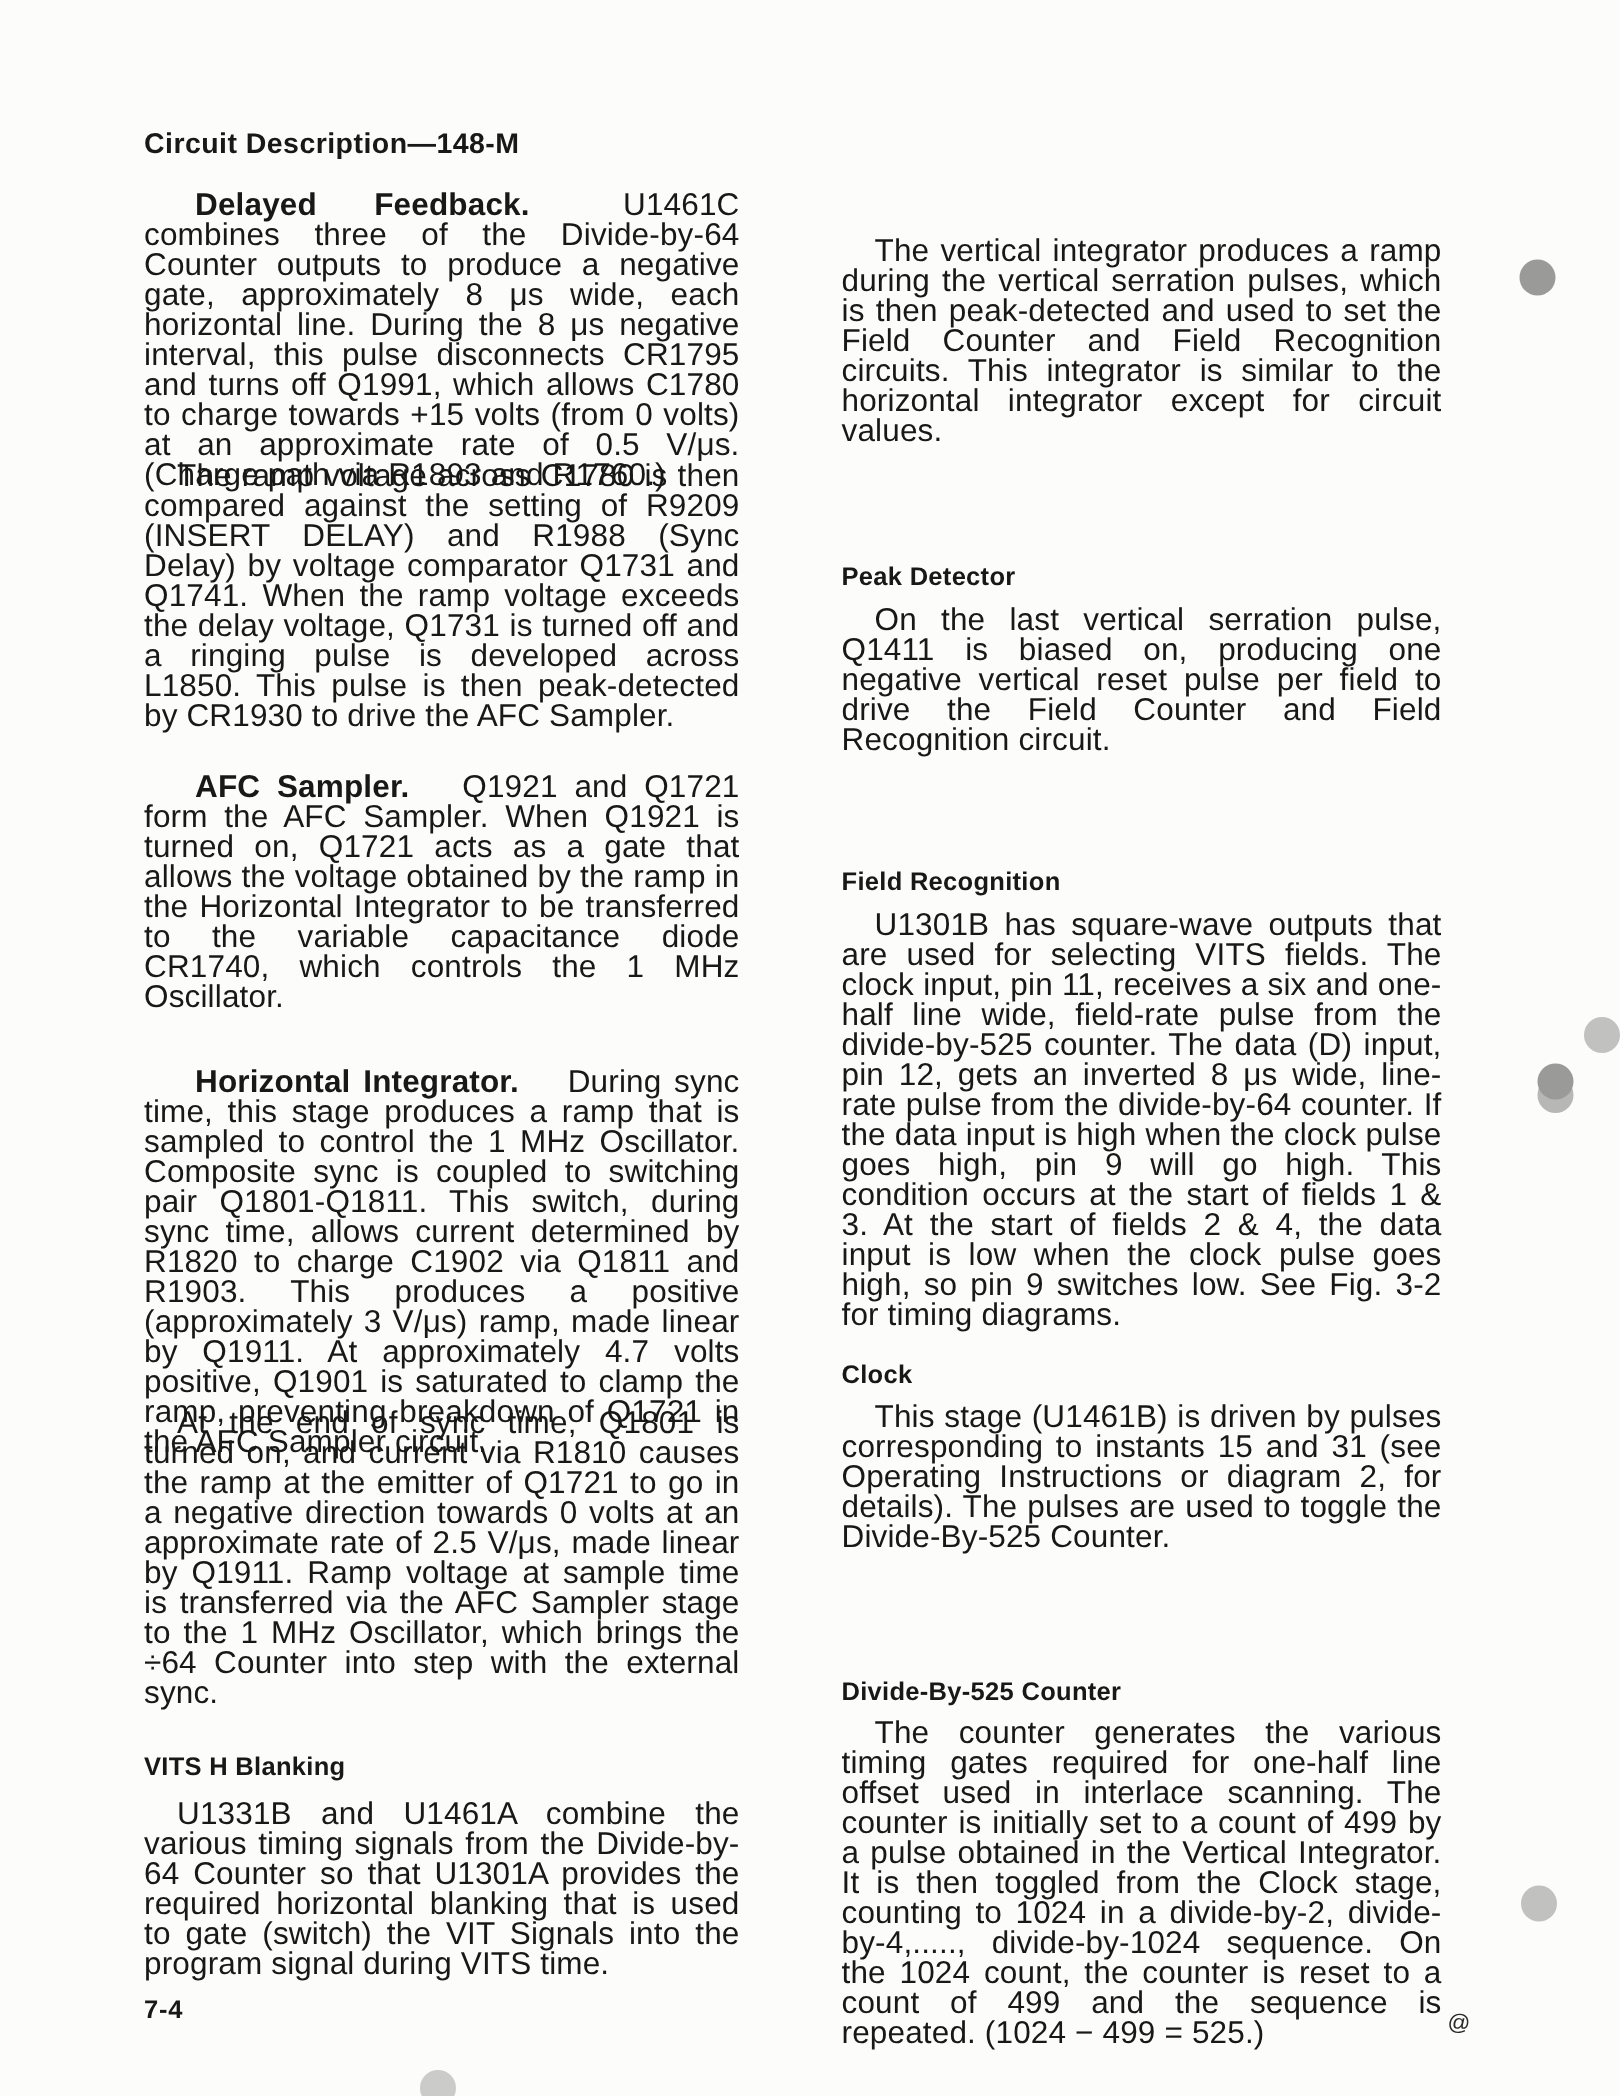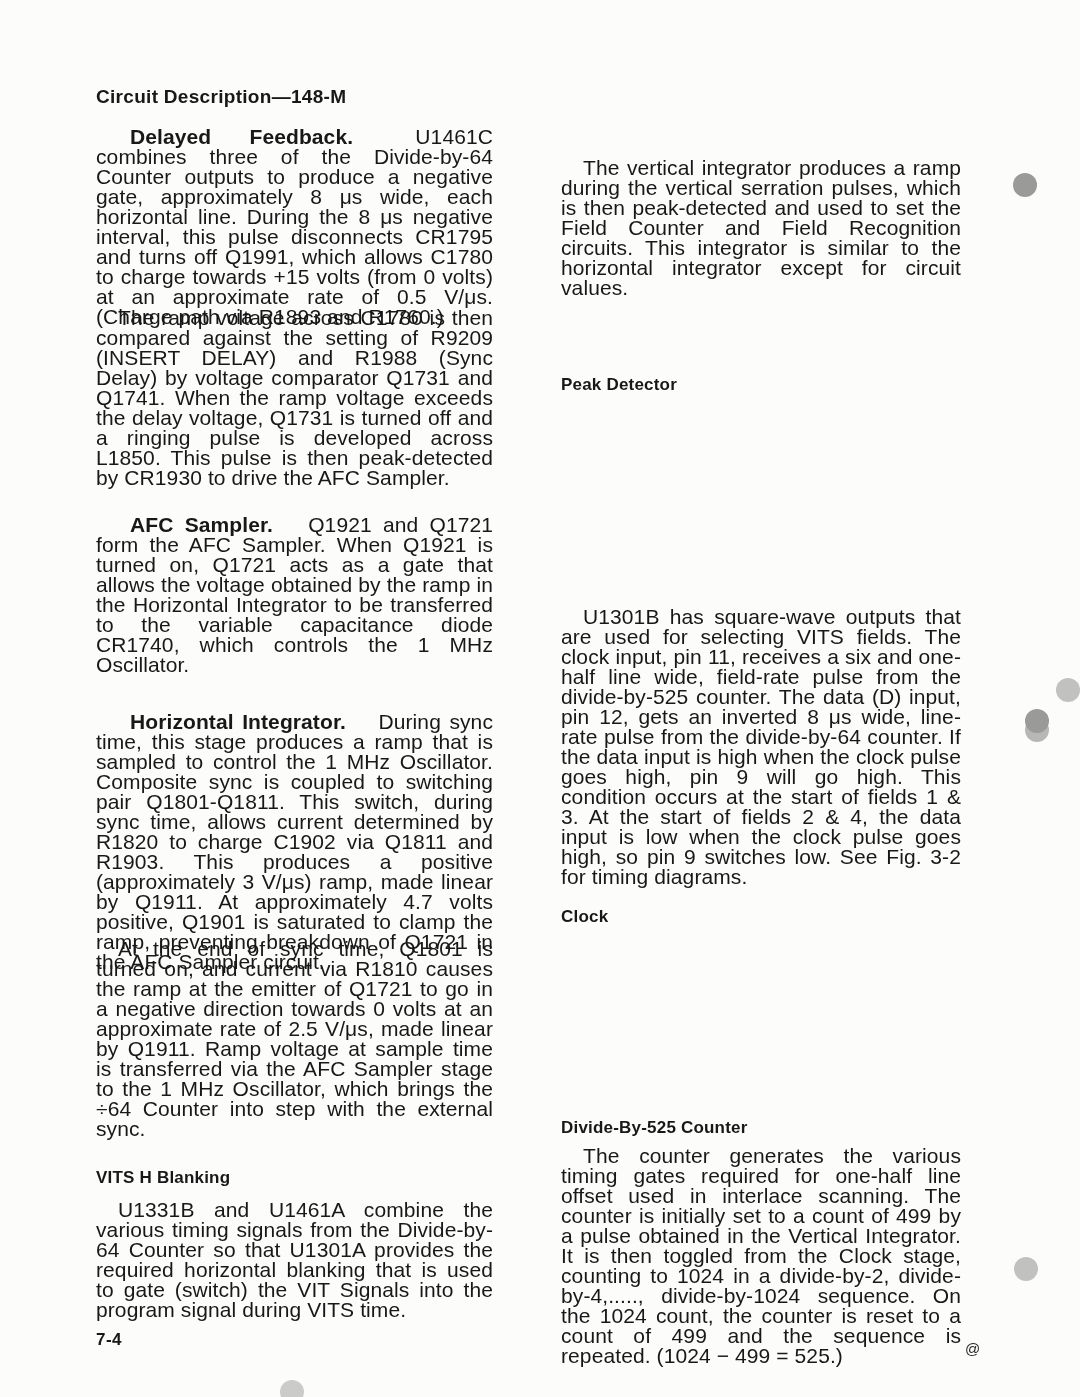--- a/index.html
+++ b/index.html
@@ -85,24 +85,27 @@
     <div class="block section-heading" style="top:1144px">VITS H Blanking</div>
 
     <p class="block para" style="top:1176px">U1331B and U1461A combine the various timing signals from the Divide-by-64 Counter so that U1301A provides the required horizontal blanking that is used to gate (switch) the VIT Signals into the program signal during VITS time.</p>
   </div>
 
   <div class="col col-right">
 
     <p class="block para" style="top:134px">The vertical integrator produces a ramp during the vertical serration pulses, which is then peak-detected and used to set the Field Counter and Field Recognition circuits. This integrator is similar to the horizontal integrator except for circuit values.</p>
 
     <div class="block section-heading" style="top:351px">Peak Detector</div>
+    <p class="block para" style="top:380px">On the last vertical serration pulse, Q1411 is biased on, producing one negative vertical reset pulse per field to drive the Field Counter and Field Recognition circuit.</p>
 
+    <div class="block section-heading" style="top:554px">Field Recognition</div>
     <p class="block para" style="top:583px">U1301B has square-wave outputs that are used for selecting VITS fields. The clock input, pin 11, receives a six and one-half line wide, field-rate pulse from the divide-by-525 counter. The data (D) input, pin 12, gets an inverted 8 μs wide, line-rate pulse from the divide-by-64 counter. If the data input is high when the clock pulse goes high, pin 9 will go high. This condition occurs at the start of fields 1 &amp; 3. At the start of fields 2 &amp; 4, the data input is low when the clock pulse goes high, so pin 9 switches low. See Fig. 3-2 for timing diagrams.</p>
 
     <div class="block section-heading" style="top:883px">Clock</div>
+    <p class="block para" style="top:911px">This stage (U1461B) is driven by pulses corresponding to instants 15 and 31 (see Operating Instructions or diagram 2, for details). The pulses are used to toggle the Divide-By-525 Counter.</p>
 
     <div class="block section-heading" style="top:1094px">Divide-By-525 Counter</div>
     <p class="block para" style="top:1122px">The counter generates the various timing gates required for one-half line offset used in interlace scanning. The counter is initially set to a count of 499 by a pulse obtained in the Vertical Integrator. It is then toggled from the Clock stage, counting to 1024 in a divide-by-2, divide-by-4,....., divide-by-1024 sequence. On the 1024 count, the counter is reset to a count of 499 and the sequence is repeated. (1024 − 499 = 525.)</p>
   </div>
 
   <div class="footer-page-number">7-4</div>
 
   <div class="printers-mark">@</div>
 
   <div class="speck speck-1"></div>

